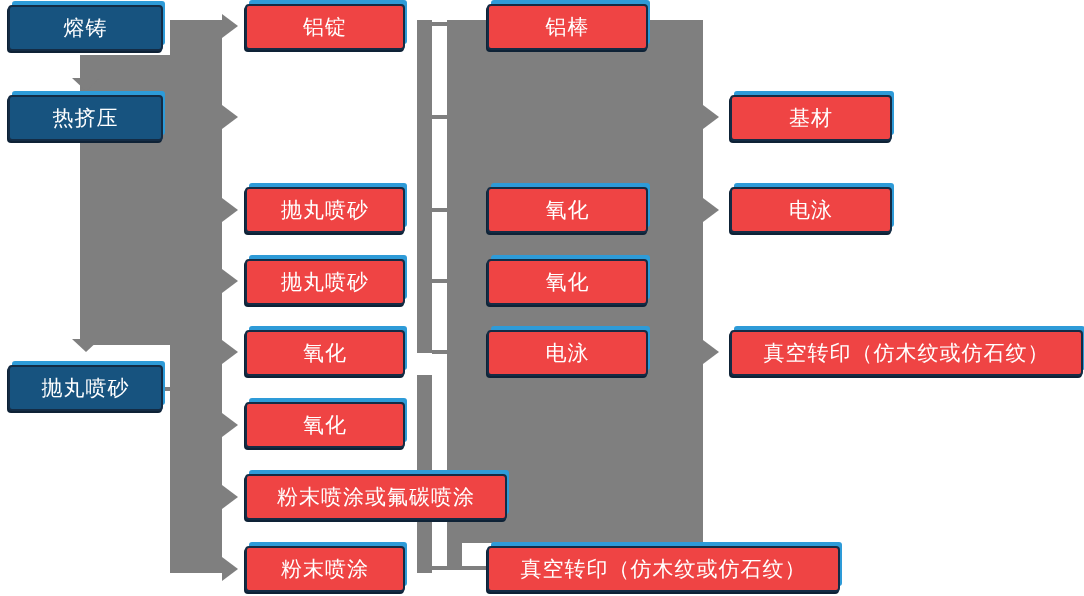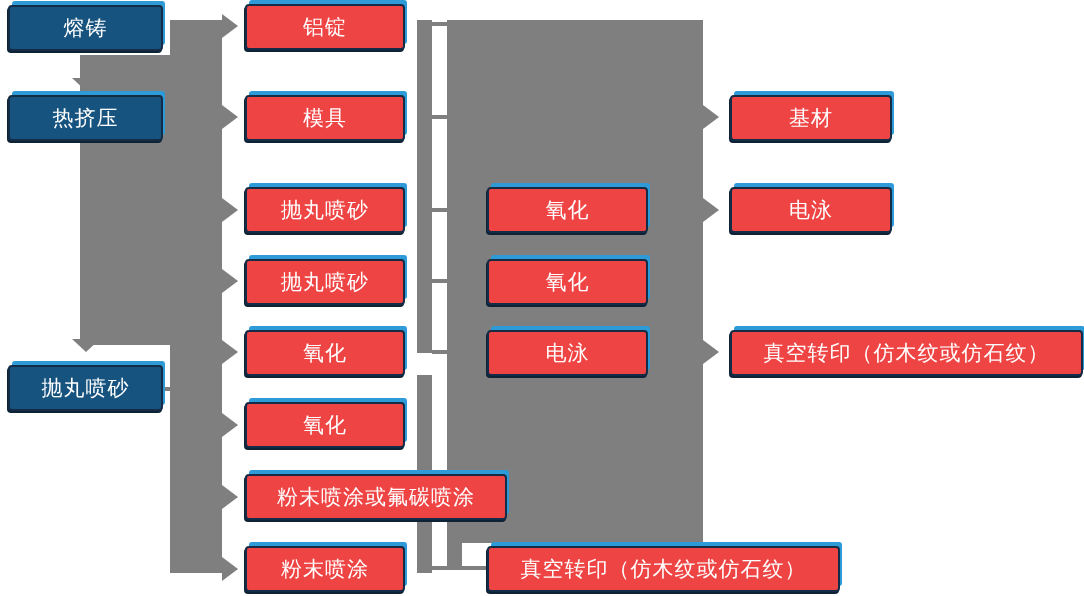--- a/index.html
+++ b/index.html
@@ -77,28 +77,28 @@
   <div class="arr-right" style="left:703px;top:340px"></div>
 
   <div class="arr-down" style="left:72px;top:78px"></div>
   <div class="arr-down" style="left:72px;top:339px"></div>
 
   <div class="node stage" style="left:8px;top:5px;width:151px">熔铸</div>
   <div class="node stage" style="left:8px;top:95px;width:151px">热挤压</div>
   <div class="node stage" style="left:8px;top:365px;width:151px">抛丸喷砂</div>
 
   <div class="node" style="left:245px;top:4px;width:156px">铝锭</div>
-  <div class="node" style="left:245px;top:95px;width:156px">模具</div>
   <div class="node" style="left:245px;top:187px;width:156px">抛丸喷砂</div>
   <div class="node" style="left:245px;top:259px;width:156px">抛丸喷砂</div>
   <div class="node" style="left:245px;top:330px;width:156px">氧化</div>
   <div class="node" style="left:245px;top:402px;width:156px">氧化</div>
   <div class="node" style="left:245px;top:474px;width:258px">粉末喷涂或氟碳喷涂</div>
   <div class="node" style="left:245px;top:546px;width:156px">粉末喷涂</div>
 
+  <div class="node" style="left:487px;top:4px;width:157px">铝棒</div>
   <div class="node" style="left:487px;top:187px;width:157px">氧化</div>
   <div class="node" style="left:487px;top:259px;width:157px">氧化</div>
   <div class="node" style="left:487px;top:330px;width:157px">电泳</div>
   <div class="node" style="left:487px;top:546px;width:349px">真空转印（仿木纹或仿石纹）</div>
 
   <div class="node" style="left:730px;top:95px;width:158px">基材</div>
   <div class="node" style="left:730px;top:187px;width:158px">电泳</div>
   <div class="node" style="left:730px;top:330px;width:349px">真空转印（仿木纹或仿石纹）</div>
 
 </div>

